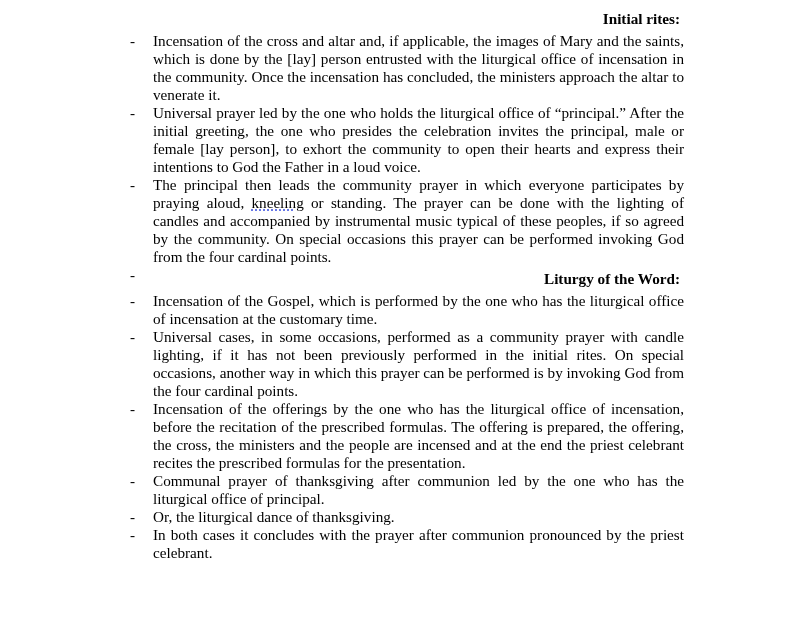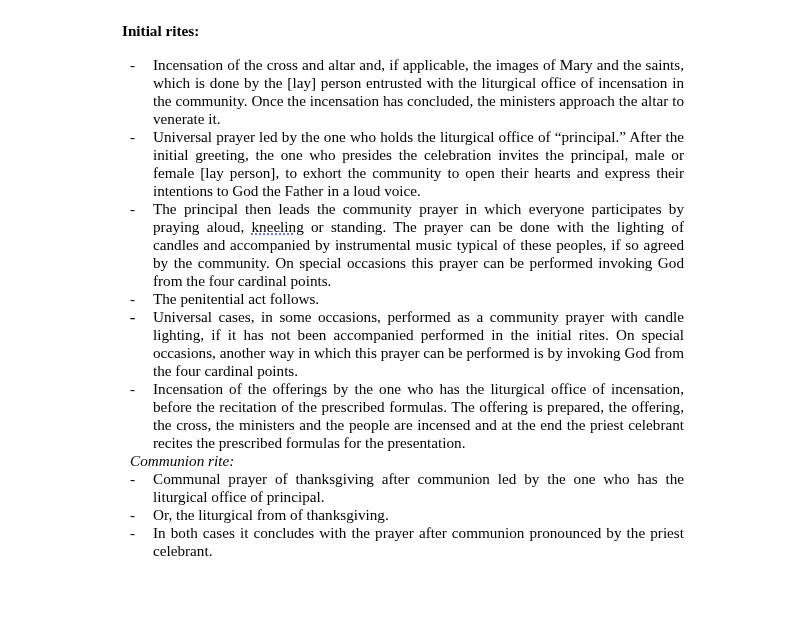--- a/index.html
+++ b/index.html
@@ -17,22 +17,23 @@
       line-height: 18px;
     }
     .page {
       position: absolute;
       left: 106px;
       top: 6px;
       width: 578px;
     }
     .section-heading {
       font-weight: bold;
-      margin: 16px;
+      margin: 4px;
       height: 18px;
+      text-align: right;
     }
     .sub-heading {
       font-style: italic;
       margin: 0 0 0 24px;
       height: 18px;
     }
     ul.items {
       list-style: none;
       margin: 0;
       padding: 0;
@@ -72,49 +73,49 @@
     <li>
       <span class="dash">-</span>
       <span>Universal prayer led by the one who holds the liturgical office of “</span><span class="it">principal</span><span>.” After the initial greeting, the one who presides the celebration invites the </span><span class="it">principal</span><span>, male or female [lay person], to exhort the community to open their hearts and express their intentions to God the Father in a loud voice.</span>
     </li>
     <li>
       <span class="dash">-</span>
       <span>The </span><span class="it">principal</span><span> then leads the community prayer in which everyone participates by praying aloud, </span><span class="ul-dotted">kneeling</span><span> or standing. The prayer can be done with the lighting of candles and accompanied by instrumental music typical of these peoples, if </span><span class="ul-blue">so</span><span> agreed by the community. On special occasions this prayer can be performed invoking God from the four cardinal points.</span>
     </li>
     <li>
       <span class="dash">-</span>
-      <span>The penitential act follows.</span>
     </li>
   </ul>
 
+  <p class="section-heading">Liturgy of the Word:</p>
   <ul class="items">
     <li>
       <span class="dash">-</span>
+      <span>Incensation of the Gospel, which is performed by the one who has the liturgical office of incensation at the customary time.</span>
     </li>
     <li>
       <span class="dash">-</span>
-      <span>Universal cases, </span><span class="ul-blue">in</span><span> some occasions, performed as a community prayer with candle lighting, if it has not been accompanied performed in the initial rites. On special occasions, another way in which this prayer can be performed is by invoking God from the four cardinal points.</span>
+      <span>Universal cases, </span><span class="ul-blue">in</span><span> some occasions, performed as a community prayer with candle lighting, if it has not been previously performed in the initial rites. On special occasions, another way in which this prayer can be performed is by invoking God from the four cardinal points.</span>
     </li>
   </ul>
 
   <ul class="items">
     <li>
       <span class="dash">-</span>
       <span>Incensation of the offerings by the one who has the liturgical office of incensation, before the recitation of the prescribed formulas. The offering is prepared, the offering, the cross, the ministers and the people are incensed and at the end the priest celebrant recites the prescribed formulas for the presentation.</span>
     </li>
   </ul>
-  <p class="sub-heading">Communion rite:</p>
   <ul class="items">
     <li>
       <span class="dash">-</span>
       <span>Communal prayer of thanksgiving after communion led by the one who has the liturgical office of </span><span class="it">principal</span><span>.</span>
     </li>
     <li>
       <span class="dash">-</span>
-      <span class="ul-blue">Or,</span><span> the liturgical from of thanksgiving.</span>
+      <span class="ul-blue">Or,</span><span> the liturgical dance of thanksgiving.</span>
     </li>
     <li>
       <span class="dash">-</span>
       <span>In both cases it concludes with the prayer after communion pronounced by the priest celebrant.</span>
     </li>
   </ul>
 
 </div>
 
 </body></html>

